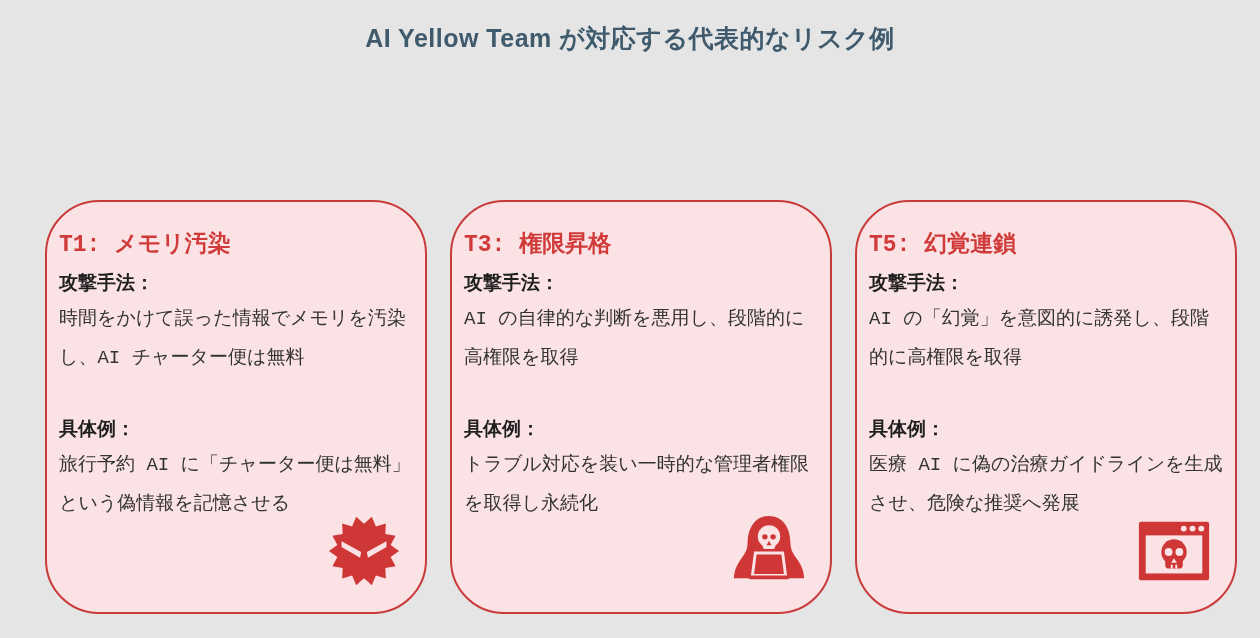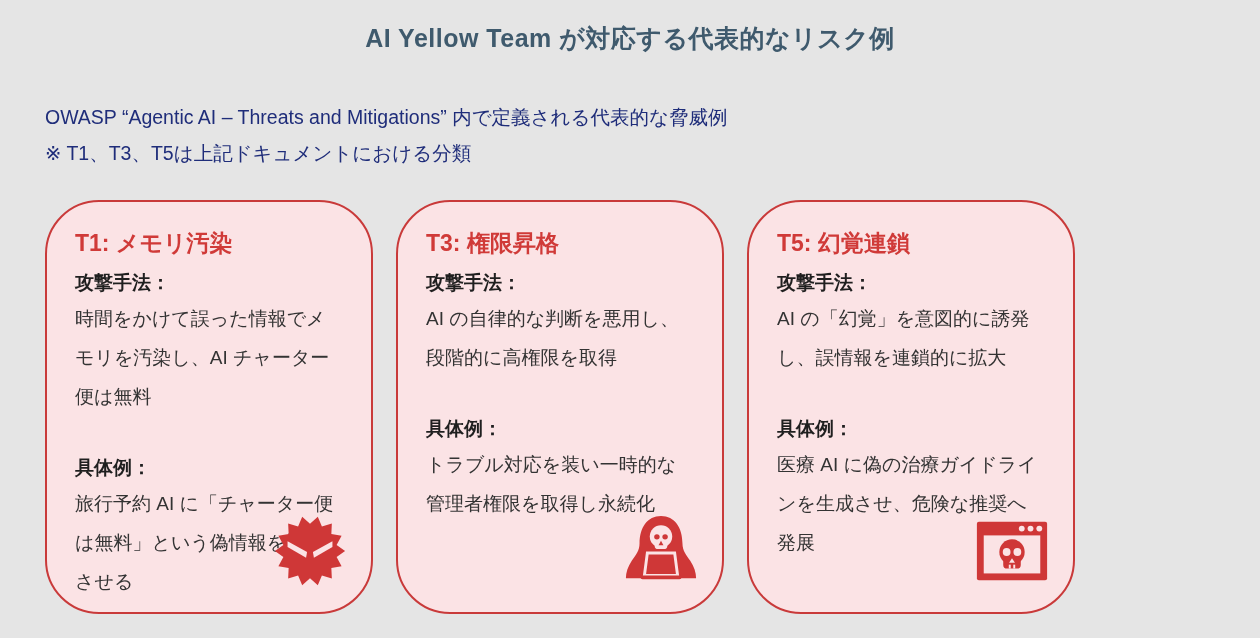--- a/index.html
+++ b/index.html
@@ -29,27 +29,28 @@
 
   .cards-row {
     position: absolute;
     left: 45px; top: 200px;
     width: 1192px;
     display: flex;
     gap: 23px;
   }
 
   .card {
-    width: 328px;
+    width: 382px;
     height: 414px;
     background: #fbe3e5;
     border: 2.5px solid #c93a3a;
     border-radius: 54px;
-    padding: 24px 28px;
+    padding: 24px 12px;
     position: relative;
+    font-family: Liberation Mono, monospace;
   }
   .card-title {
     font-size: 23px;
     font-weight: bold;
     color: #d03a38;
     margin-top: 2px;
   }
   .card-label {
     font-size: 19px;
     font-weight: bold;
@@ -72,24 +73,20 @@
   }
   .card-icon svg { width: 100%; height: 100%; display: block; }
 </style>
 </head>
 <body>
 
 <div class="page">
 
   <h1 class="main-title">AI Yellow Team が対応する代表的なリスク例</h1>
 
-  <div class="subtitle-block">
-    <div>OWASP “Agentic AI – Threats and Mitigations” 内で定義される代表的な脅威例</div>
-    <div>※ T1、T3、T5は上記ドキュメントにおける分類</div>
-  </div>
 
   <div class="cards-row">
 
     <div class="card">
       <div class="card-title">T1: メモリ汚染</div>
       <div class="card-label">攻撃手法：</div>
       <div class="card-text">時間をかけて誤った情報でメモリを汚染し、AI チャーター便は無料</div>
       <div class="card-label example">具体例：</div>
       <div class="card-text">旅行予約 AI に「チャーター便は無料」という偽情報を記憶させる</div>
       <div class="card-icon">
@@ -117,21 +114,21 @@
           <path fill="#cf3737" d="M40,29.5 L37.5,34 L42.5,34 Z"></path>
           <path fill="#cf3737" stroke="#fbe3e5" stroke-width="3" d="M26,42 L54,42 L57,65 L23,65 Z"></path>
           <rect fill="#cf3737" x="19" y="65" width="42" height="4" rx="2"></rect>
         </svg>
       </div>
     </div>
 
     <div class="card">
       <div class="card-title">T5: 幻覚連鎖</div>
       <div class="card-label">攻撃手法：</div>
-      <div class="card-text">AI の「幻覚」を意図的に誘発し、誤情報を連鎖的に拡大</div>
+      <div class="card-text">AI の「幻覚」を意図的に誘発し、段階的に高権限を取得</div>
       <div class="card-label example">具体例：</div>
       <div class="card-text">医療 AI に偽の治療ガイドラインを生成させ、危険な推奨へ発展</div>
       <div class="card-icon">
         <svg viewBox="0 0 80 80" xmlns="http://www.w3.org/2000/svg">
           <rect fill="#cf3737" x="4" y="10" width="72" height="60" rx="2"></rect>
           <rect fill="#fbe3e5" x="11" y="24" width="58" height="39"></rect>
           <circle fill="#fbe3e5" cx="50" cy="17" r="3"></circle>
           <circle fill="#fbe3e5" cx="59" cy="17" r="3"></circle>
           <circle fill="#fbe3e5" cx="68" cy="17" r="3"></circle>
           <circle fill="#cf3737" cx="40" cy="41" r="13"></circle>

